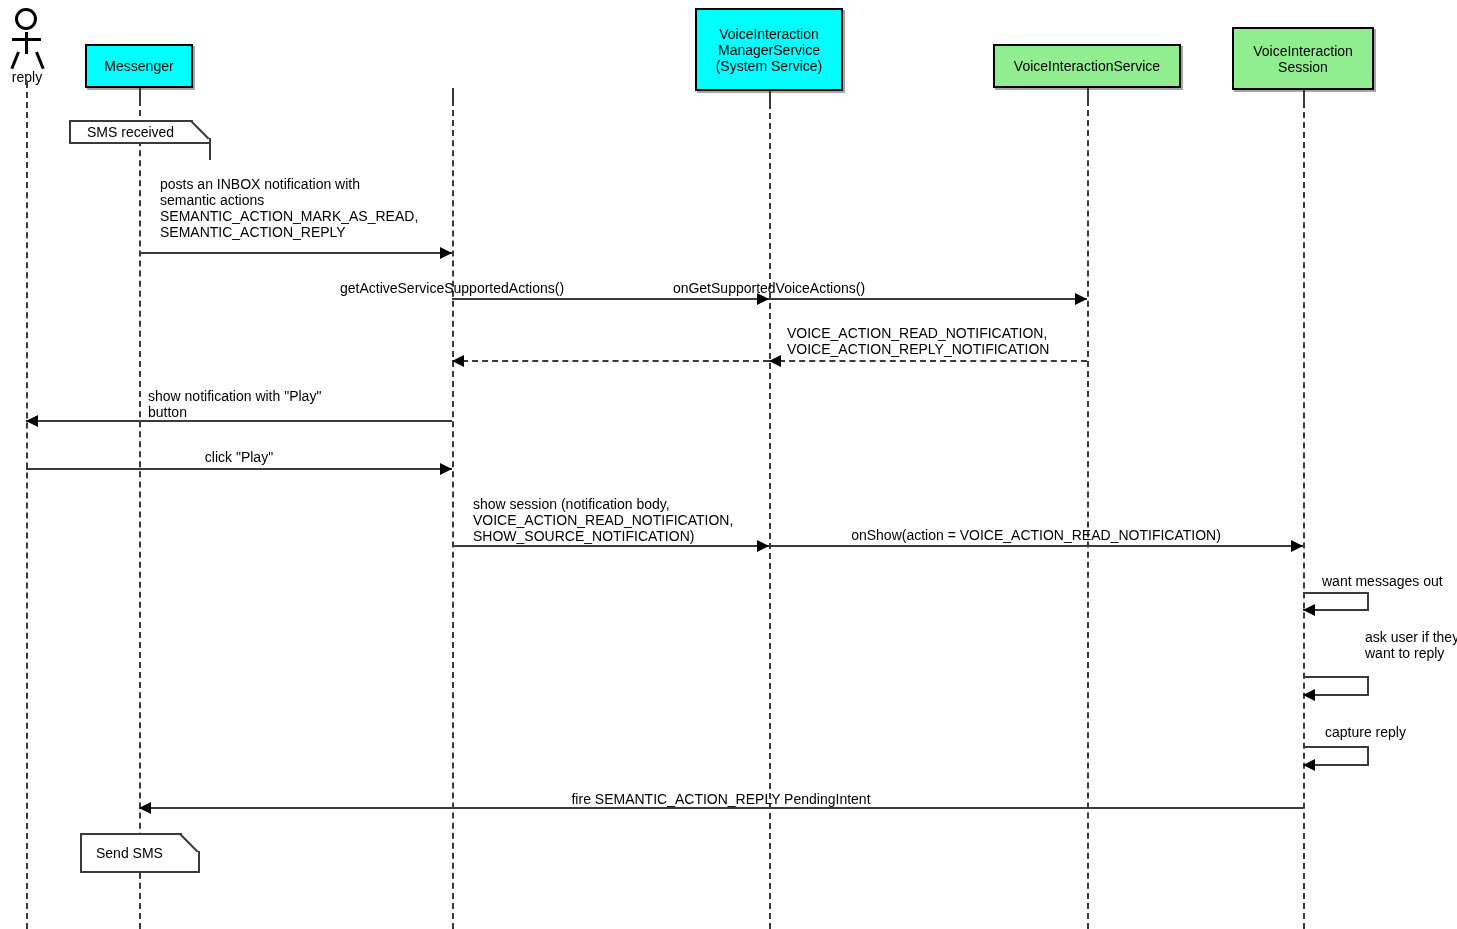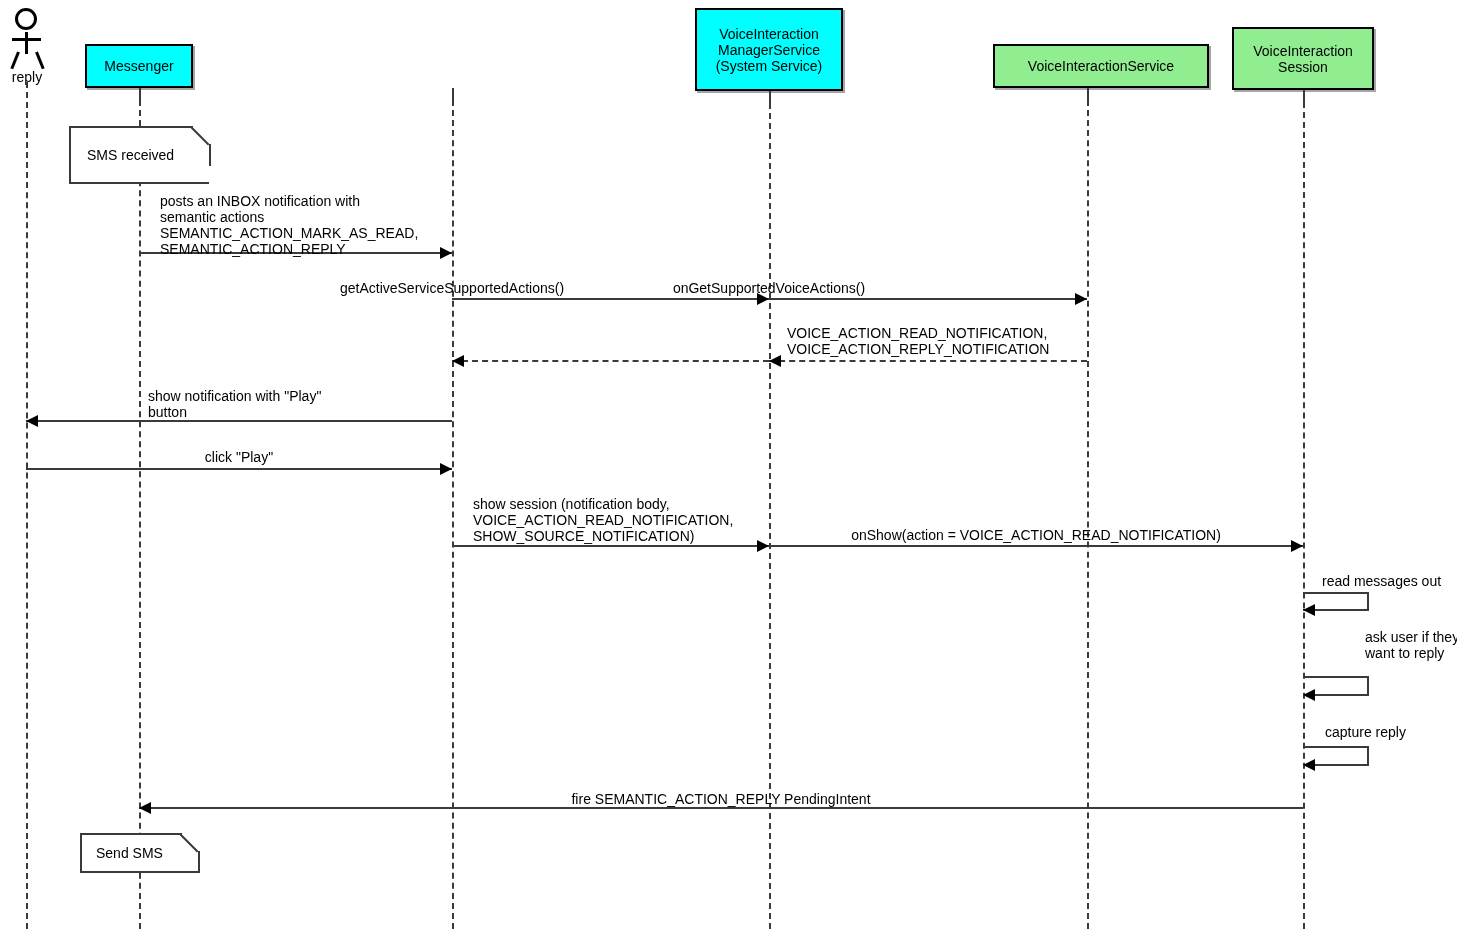--- a/index.html
+++ b/index.html
@@ -107,33 +107,33 @@
     </div>
     <div class="lifeline solidstub" style="left: 139px; top: 88px; height: 12px;"></div>
     <div class="lifeline" style="left: 139px; top: 100px; height: 829px;"></div>
     <div class="lifeline solidstub" style="left: 452px; top: 88px; height: 12px;"></div>
     <div class="lifeline" style="left: 452px; top: 100px; height: 829px;"></div>
     <div class="llbox cyan" style="left: 695px; top: 8px; width: 148px; height: 83px;">
       <div>VoiceInteraction<br>ManagerService<br>(System Service)</div>
     </div>
     <div class="lifeline solidstub" style="left: 769px; top: 91px; height: 12px;"></div>
     <div class="lifeline" style="left: 769px; top: 103px; height: 826px;"></div>
-    <div class="llbox green" style="left: 993px; top: 44px; width: 216px; height: 44px;">
+    <div class="llbox green" style="left: 993px; top: 44px; width: 188px; height: 44px;">
       <div>VoiceInteractionService</div>
     </div>
     <div class="lifeline solidstub" style="left: 1087px; top: 88px; height: 12px;"></div>
     <div class="lifeline" style="left: 1087px; top: 100px; height: 829px;"></div>
     <div class="llbox green" style="left: 1232px; top: 27px; width: 142px; height: 63px;">
       <div>VoiceInteraction<br>Session</div>
     </div>
     <div class="lifeline solidstub" style="left: 1303px; top: 90px; height: 12px;"></div>
     <div class="lifeline" style="left: 1303px; top: 102px; height: 827px;"></div>
     <div class="msgline" style="left: 139px; top: 252px; width: 313px;"></div>
     <div class="arrowR" style="left: 440px; top: 247px;"></div>
-    <div class="msglabel" style="left: 160px; top: 193px;">posts an INBOX notification with<br>semantic actions<br>SEMANTIC_ACTION_MARK_AS_READ,<br>SEMANTIC_ACTION_REPLY</div>
+    <div class="msglabel" style="left: 160px; top: 176px;">posts an INBOX notification with<br>semantic actions<br>SEMANTIC_ACTION_MARK_AS_READ,<br>SEMANTIC_ACTION_REPLY</div>
     <div class="msgline" style="left: 452px; top: 298px; width: 317px;"></div>
     <div class="arrowR" style="left: 757px; top: 293px;"></div>
     <div class="msglabel" style="left: 0px; width: 1457px; text-align: center; transform: translateX(-276.5px); top: 280px;">getActiveServiceSupportedActions()</div>
     <div class="msgline" style="left: 769px; top: 298px; width: 318px;"></div>
     <div class="arrowR" style="left: 1075px; top: 293px;"></div>
     <div class="msglabel" style="left: 0px; width: 1457px; text-align: center; transform: translateX(40.5px); top: 280px;">onGetSupportedVoiceActions()</div>
     <div class="msgline dash" style="left: 769px; top: 360px; width: 318px;"></div>
     <div class="arrowL" style="left: 769px; top: 355px;"></div>
     <div class="msglabel" style="left: 787px; top: 325px;">VOICE_ACTION_READ_NOTIFICATION,<br>VOICE_ACTION_REPLY_NOTIFICATION</div>
     <div class="msgline dash" style="left: 452px; top: 360px; width: 317px;"></div>
@@ -152,36 +152,36 @@
     <div class="msglabel" style="left: 0px; width: 1457px; text-align: center; transform: translateX(307.5px); top: 527px;">onShow(action = VOICE_ACTION_READ_NOTIFICATION)</div>
     <div class="msgline" style="left: 139px; top: 807px; width: 1164px;"></div>
     <div class="arrowL" style="left: 139px; top: 802px;"></div>
     <div class="msglabel" style="left: 0px; width: 1457px; text-align: center; transform: translateX(-7.5px); top: 791px;">fire SEMANTIC_ACTION_REPLY PendingIntent</div>
     <div class="selfcall" style="left: 1303px; top: 592px; width: 66px; height: 17px;">
       <div class="top" style="width: 66px;"></div>
       <div class="right" style="left: 64px; height: 17px;"></div>
       <div class="bottom" style="top: 17px; width: 66px;"></div>
     </div>
     <div class="arrowL" style="left: 1303px; top: 604px;"></div>
-    <div class="msglabel" style="left: 1322px; top: 573px;">read messages out</div>
+    <div class="msglabel" style="left: 1322px; top: 573px;">want messages out</div>
     <div class="selfcall" style="left: 1303px; top: 676px; width: 66px; height: 18px;">
       <div class="top" style="width: 66px;"></div>
       <div class="right" style="left: 64px; height: 18px;"></div>
       <div class="bottom" style="top: 18px; width: 66px;"></div>
     </div>
     <div class="arrowL" style="left: 1303px; top: 689px;"></div>
     <div class="msglabel" style="left: 1325px; top: 629px; margin-left: 40px;">ask user if they<br>want to reply</div>
     <div class="selfcall" style="left: 1303px; top: 746px; width: 66px; height: 18px;">
       <div class="top" style="width: 66px;"></div>
       <div class="right" style="left: 64px; height: 18px;"></div>
       <div class="bottom" style="top: 18px; width: 66px;"></div>
     </div>
     <div class="arrowL" style="left: 1303px; top: 759px;"></div>
     <div class="msglabel" style="left: 1325px; top: 724px;">capture reply</div>
-    <div class="note" style="left: 69px; top: 128px; width: 140px; height: 56px; padding-left: 16px;">
+    <div class="note" style="left: 69px; top: 122px; width: 140px; height: 22px; padding-left: 16px;">
       <div class="topedge" style="width: 124px;"></div>
       <div class="rightedge" style="top: 16px; height: 22px;"></div>
       <div class="foldslant" style="left: 120px; top: -2px; width: 25.4558px; transform: rotate(45deg);"></div>
       <div class="ntext">SMS received</div>
     </div>
     <div class="note" style="left: 80px; top: 835px; width: 118px; height: 38px;">
       <div class="topedge" style="width: 102px;"></div>
       <div class="rightedge" style="top: 16px; height: 22px;"></div>
       <div class="foldslant" style="left: 98px; top: -2px; width: 25.4558px; transform: rotate(45deg);"></div>
       <div class="ntext">Send SMS</div>

